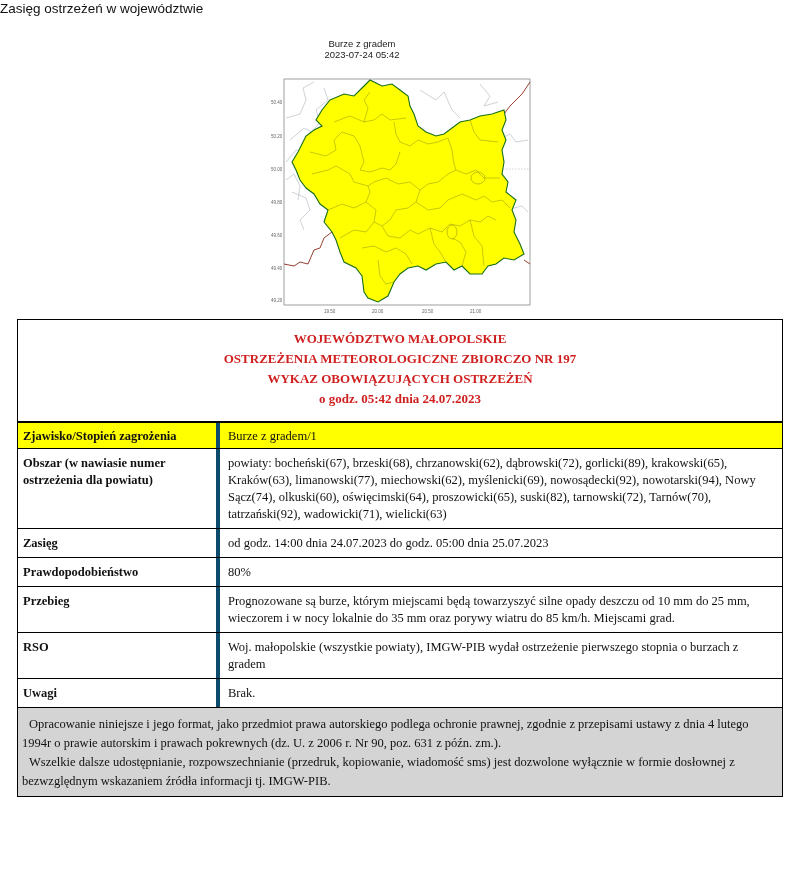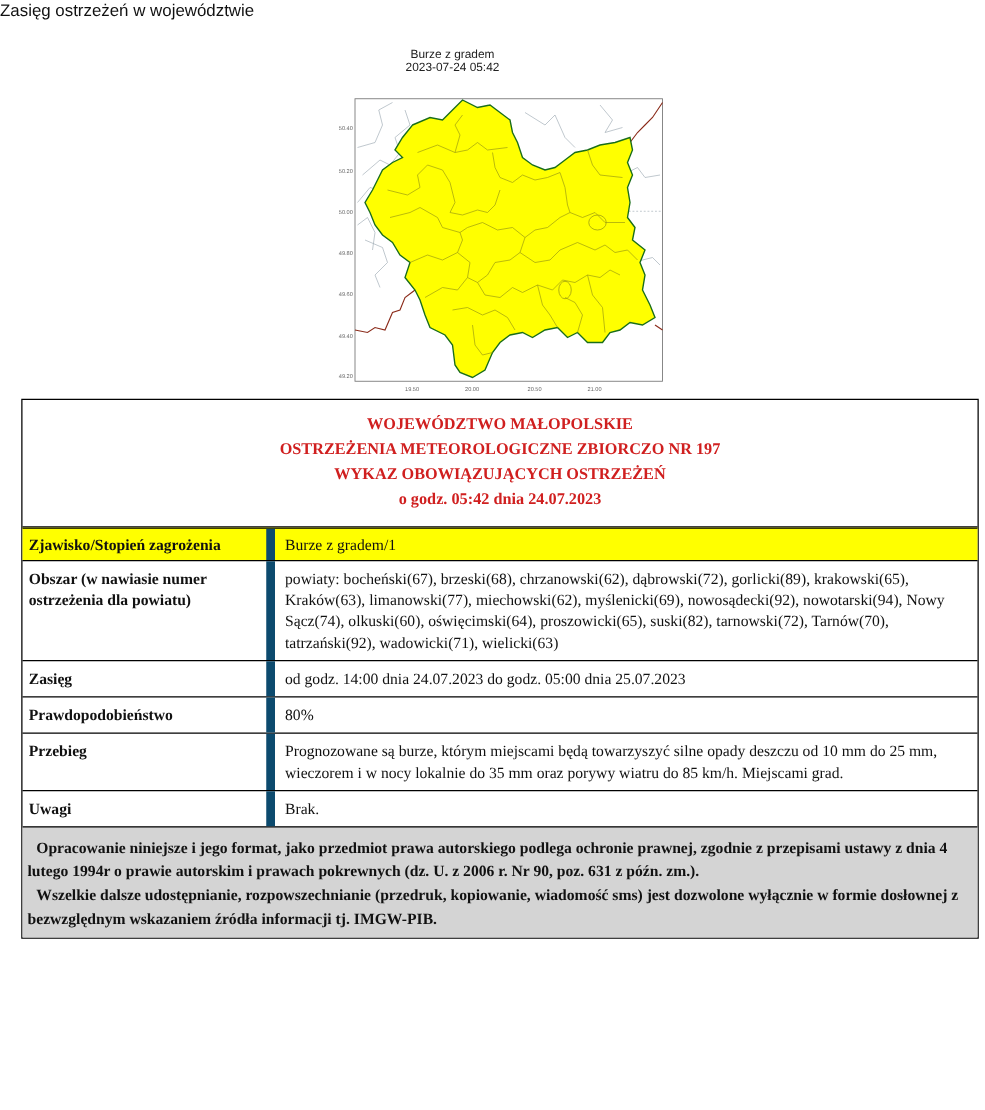--- a/index.html
+++ b/index.html
@@ -21,29 +21,29 @@
   .warn-table {
     position: absolute; left: 17px; top: 319px; width: 766px;
     border: 1.5px solid #000; border-collapse: collapse;
   }
   .header-cell {
     border-bottom: 1px solid #000; text-align: center; color: #d01f1f;
     font-weight: bold; font-size: 13px; line-height: 20px; padding: 9px 0 6px 0; height: 102px;
   }
   .row { display: flex; border-top: 1px solid #000; }
   .row:first-of-type { border-top: none; }
-  .cell-l { width: 202px; border-right: 7px solid #0c4a6e; padding: 6px 5px 5px 5px; font-size: 12.5px; line-height: 17px; font-weight: bold; }
+  .cell-l { width: 202px; border-right: 4px solid #0c4a6e; padding: 6px 5px 5px 5px; font-size: 12.5px; line-height: 17px; font-weight: bold; }
   .cell-r { flex: 1; padding: 6px 5px 5px 8px; font-size: 12.5px; line-height: 17px; }
   .row.yellow { background: #ffff00; }
   .row.yellow .cell-l, .row.yellow .cell-r { padding-top: 5px; padding-bottom: 3px; }
   .footer {
     border-top: 1.5px solid #000; background: #d4d4d4; font-size: 12.5px; line-height: 19px;
     padding: 7px 4px 5px 4px; text-align: left;
   }
-  .footer p { text-indent: 7px; font-weight: bold; }
+  .footer p { text-indent: 7px; }
 </style>
 </head>
 <body>
 
 <div class="page-title">Zasięg ostrzeżeń w województwie</div>
 
 <div class="map-caption">
   <div>Burze z gradem</div>
   <div>2023-07-24 05:42</div>
 </div>
@@ -141,20 +141,24 @@
   </div>
   <div class="row">
     <div class="cell-l">Prawdopodobieństwo</div>
     <div class="cell-r">80%</div>
   </div>
   <div class="row">
     <div class="cell-l">Przebieg</div>
     <div class="cell-r">Prognozowane są burze, którym miejscami będą towarzyszyć  silne opady deszczu od 10 mm do 25 mm, wieczorem i w nocy lokalnie do 35 mm oraz porywy wiatru do 85 km/h. Miejscami grad.</div>
   </div>
   <div class="row">
+    <div class="cell-l">RSO</div>
+    <div class="cell-r">Woj. małopolskie (wszystkie powiaty), IMGW-PIB wydał ostrzeżenie pierwszego stopnia o burzach z gradem</div>
+  </div>
+  <div class="row">
     <div class="cell-l">Uwagi</div>
     <div class="cell-r">Brak.</div>
   </div>
 
   <div class="footer">
     <p>Opracowanie niniejsze i jego format, jako przedmiot prawa autorskiego podlega ochronie prawnej, zgodnie z przepisami ustawy z dnia 4 lutego 1994r o prawie autorskim i prawach pokrewnych (dz. U. z 2006 r. Nr 90, poz. 631 z późn.  zm.).</p>
     <p>Wszelkie dalsze udostępnianie, rozpowszechnianie (przedruk, kopiowanie, wiadomość   sms) jest dozwolone wyłącznie w formie dosłownej z bezwzględnym wskazaniem źródła  informacji tj. IMGW-PIB.</p>
   </div>
 </div>
 

